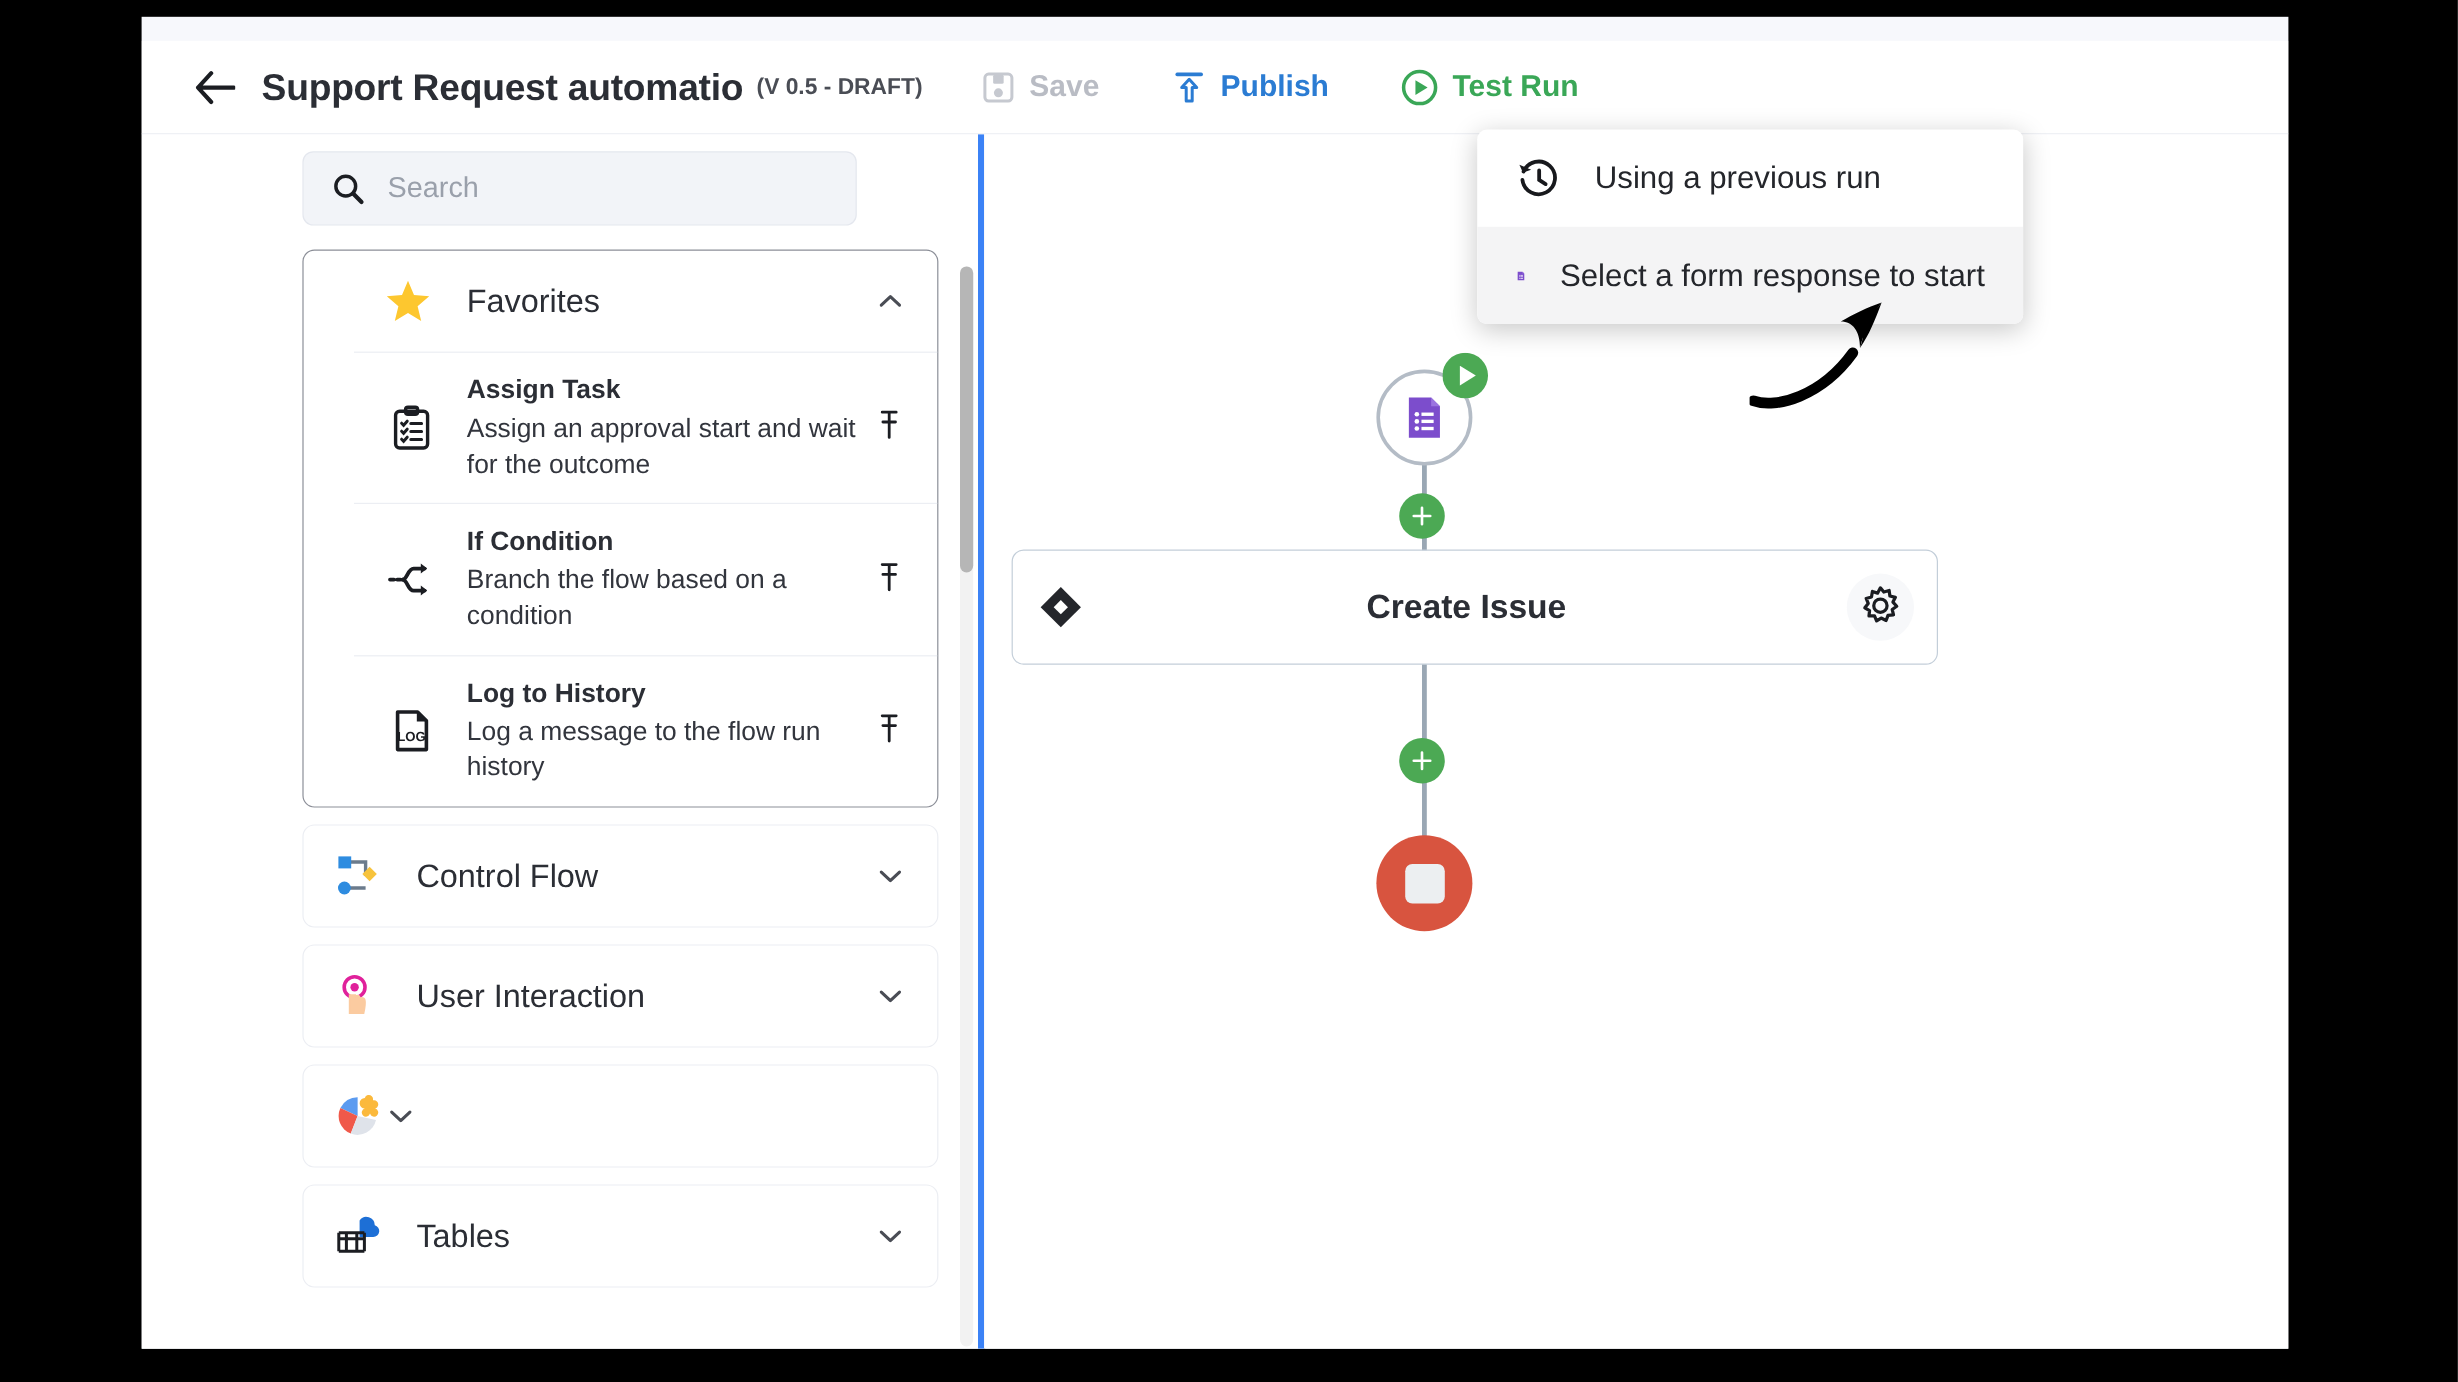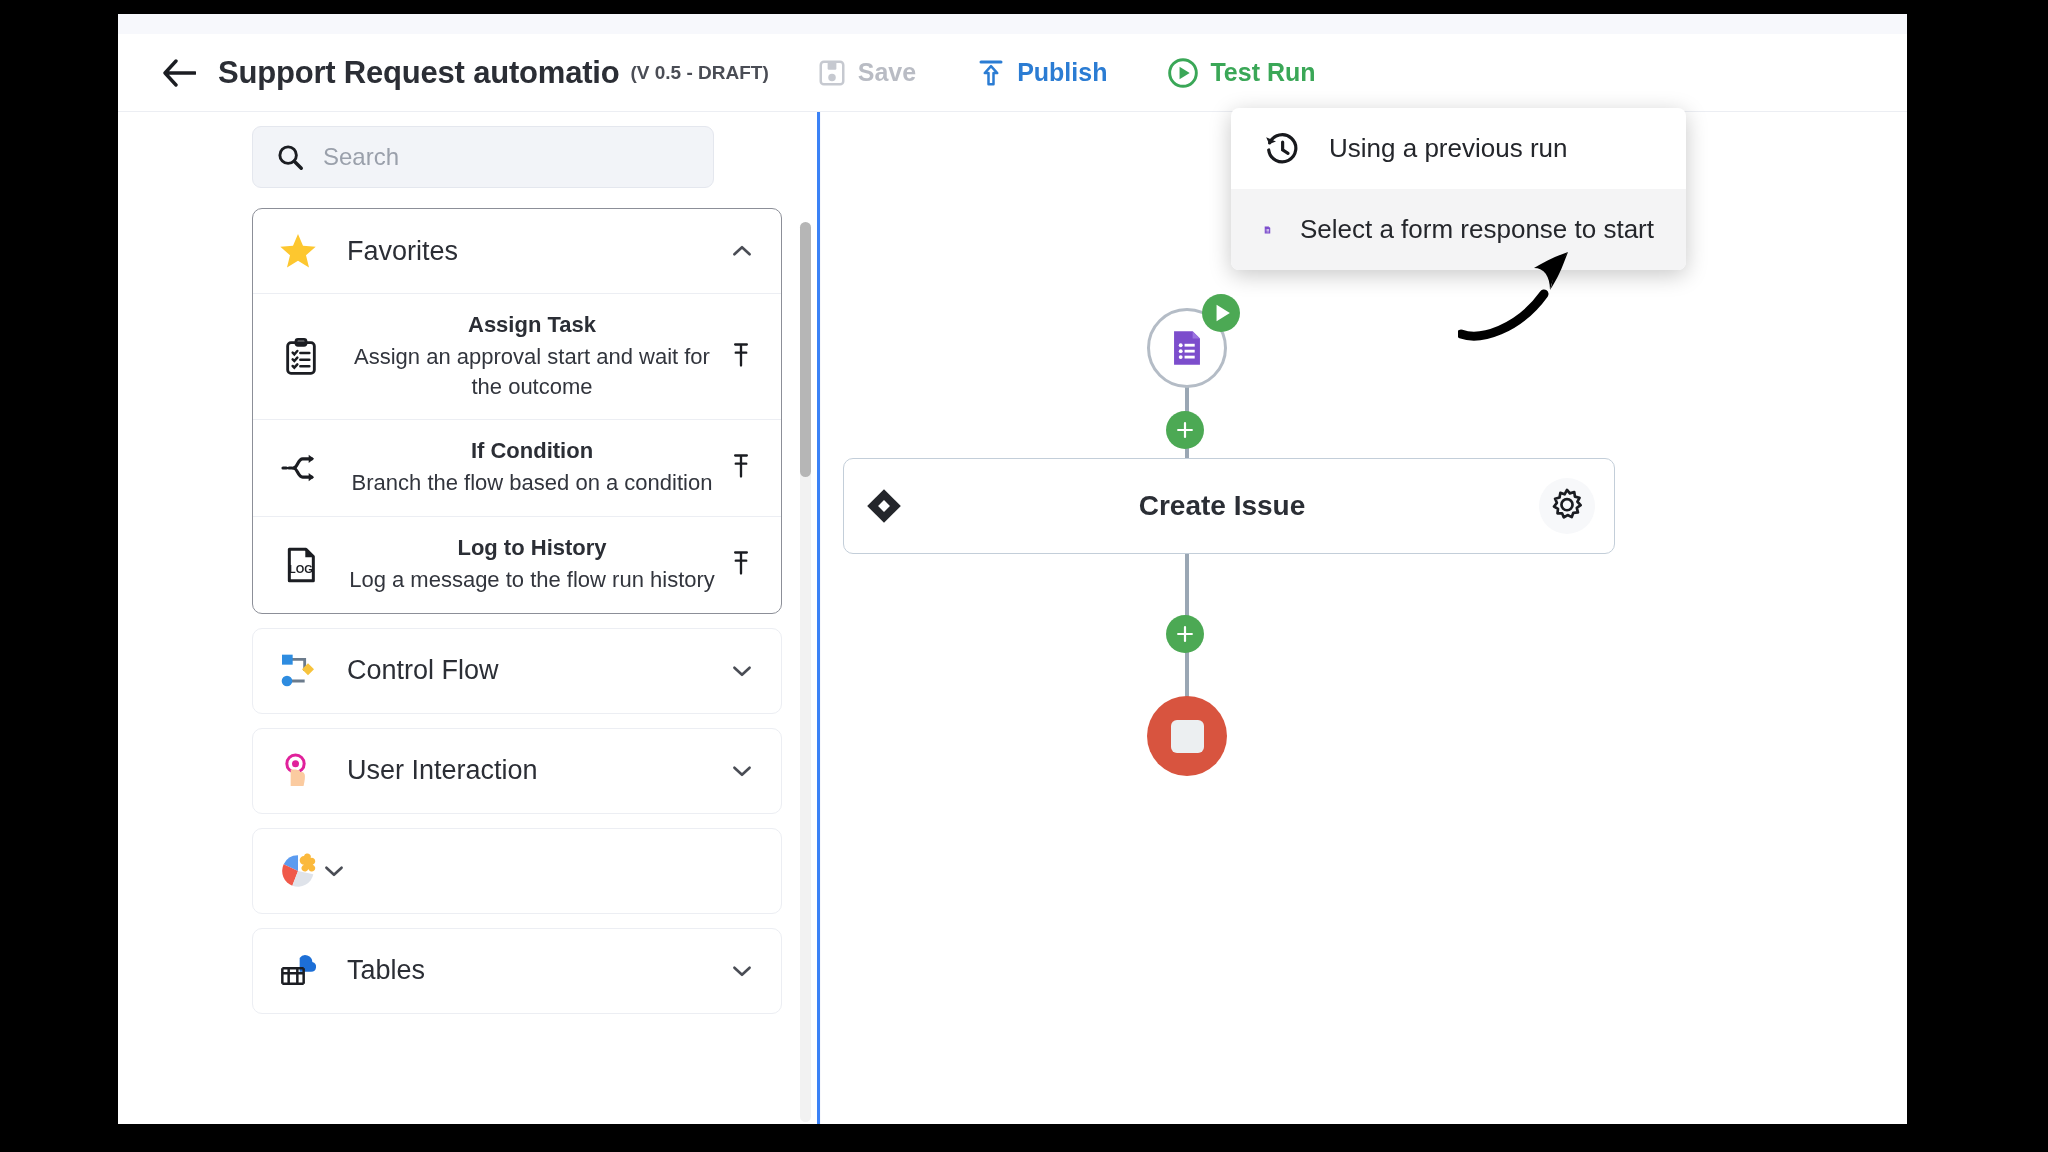--- a/index.html
+++ b/index.html
@@ -48,59 +48,59 @@
   .tb-btn .tb-label { font-size: 25px; font-weight: 600; }
   #btn-save .tb-label { color: #b9bcc4; }
   #btn-publish .tb-label { color: #2b7cd3; }
   #btn-testrun .tb-label { color: #3aa757; }
 
   
   #sidebar {
     position: absolute; left: 0; top: 98px;
     width: 702px; height: 1012px;
     background: #ffffff;
-    border-right: 3px solid #3b82f6;
+    border-right: 5px solid #3b82f6;
     overflow: hidden;
   }
   #search-box {
     position: absolute; left: 134px; top: 14px;
     width: 462px; height: 62px;
     background: #f2f4f8; border: 1px solid #e4e7ee;
     border-radius: 9px;
     display: flex; align-items: center; padding: 0 22px; gap: 18px;
   }
   #search-input-text { font-size: 24px; color: #9aa0ab; }
 
   #panel-scroll {
     position: absolute; left: 134px; top: 96px;
     width: 530px; bottom: 0;
   }
   .card {
     background: #fff; border: 1px solid #eceef3;
     border-radius: 10px; margin-bottom: 14px; width: 530px;
   }
-  .card.open { border: 1px solid #8c8f98; }
+  .card.open { border: 1px solid #8c8f98; padding-left: 42px; }
   .cat-head {
     display: flex; align-items: center;
     height: 84px; padding: 0 26px 0 22px; cursor: pointer;
   }
   .cat-icon { width: 46px; display: flex; align-items: center; justify-content: center; }
   .cat-label {
     flex: 1; margin-left: 26px;
     font-size: 27px; color: #2b2e35; font-weight: 400;
   }
   .chev { width: 26px; height: 26px; }
 
   .fav-item {
     display: flex; align-items: center;
     padding: 18px 26px 18px 22px;
     border-top: 1px solid #eceef3; cursor: pointer;
   }
   .fav-icon { width: 46px; flex: none; display: flex; align-items: center; justify-content: flex-end; }
-  .fav-text { flex: 1; margin-left: 26px; text-align: center; }
+  .fav-text { flex: 1; margin-left: 26px; }
   .fav-title { font-size: 22px; font-weight: 700; color: #2b2e35; margin-bottom: 4px; }
   .fav-desc { font-size: 22px; color: #32353d; line-height: 1.35; }
   .pin { width: 28px; flex: none; margin-left: 10px; cursor: pointer; }
 
   #sb-track {
     position: absolute; left: 682px; top: 110px;
     width: 11px; height: 900px; background: #f2f2f2; border-radius: 6px;
   }
   #sb-thumb {
     position: absolute; left: 0; top: 0;

